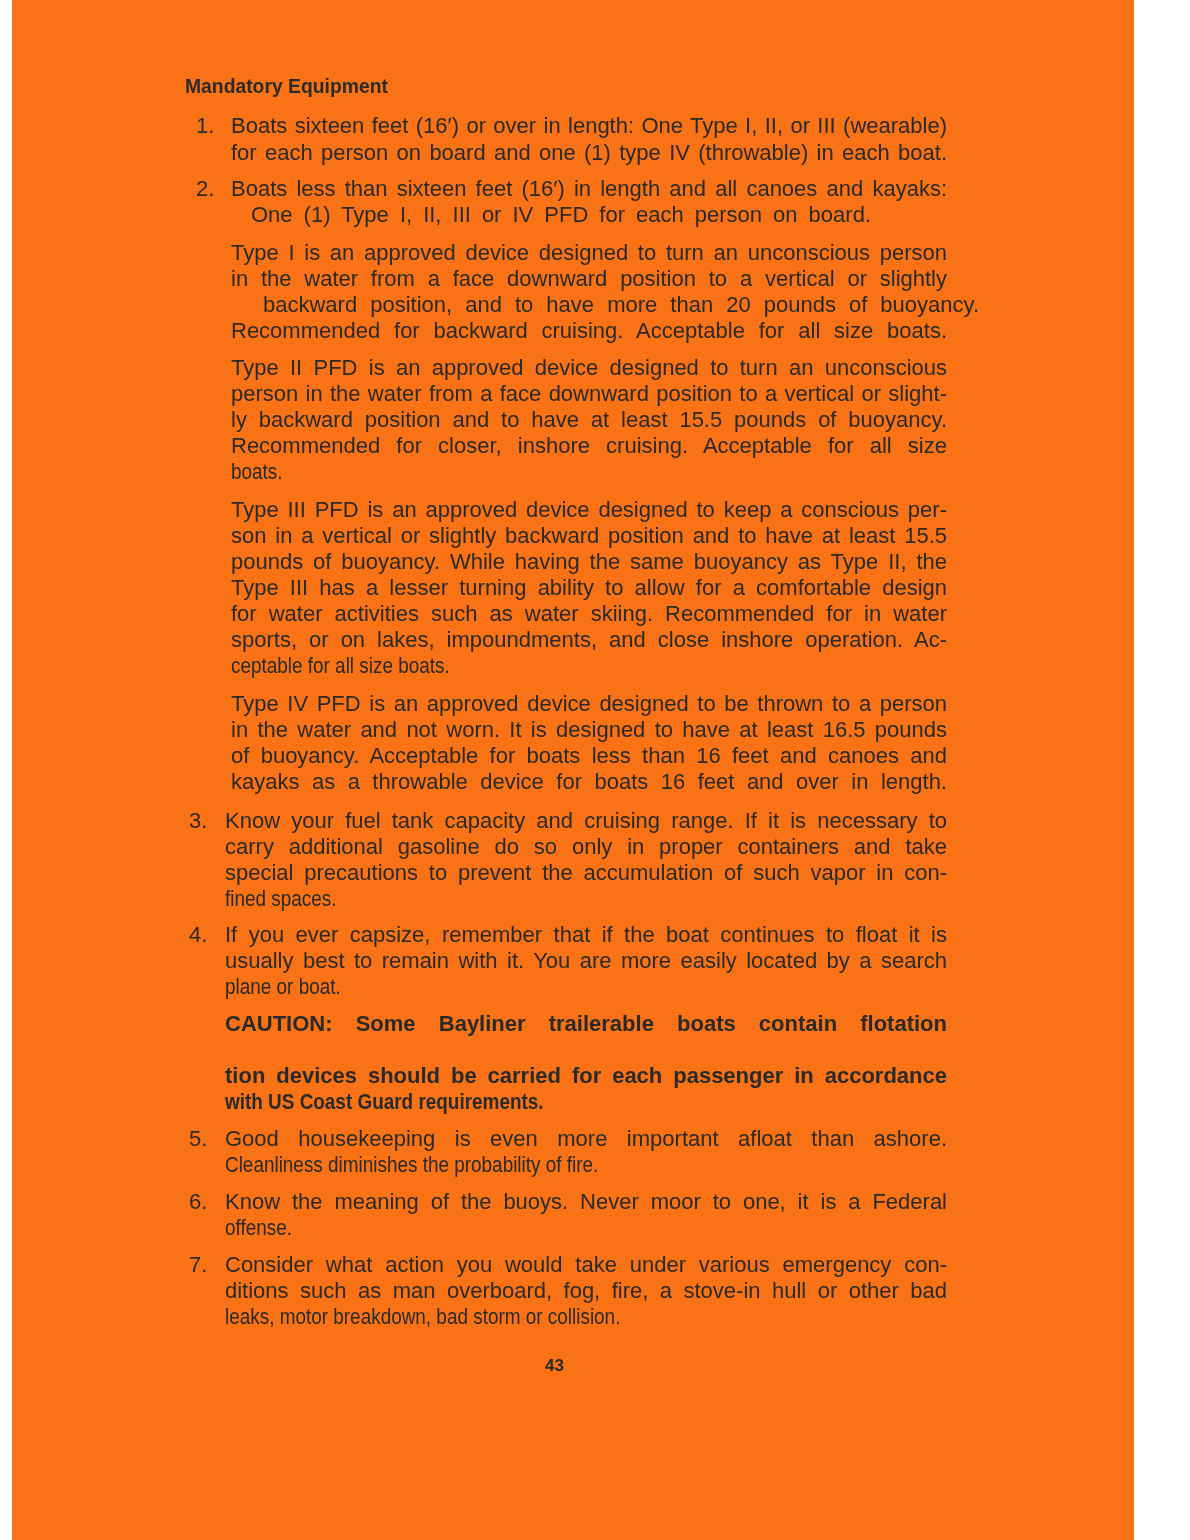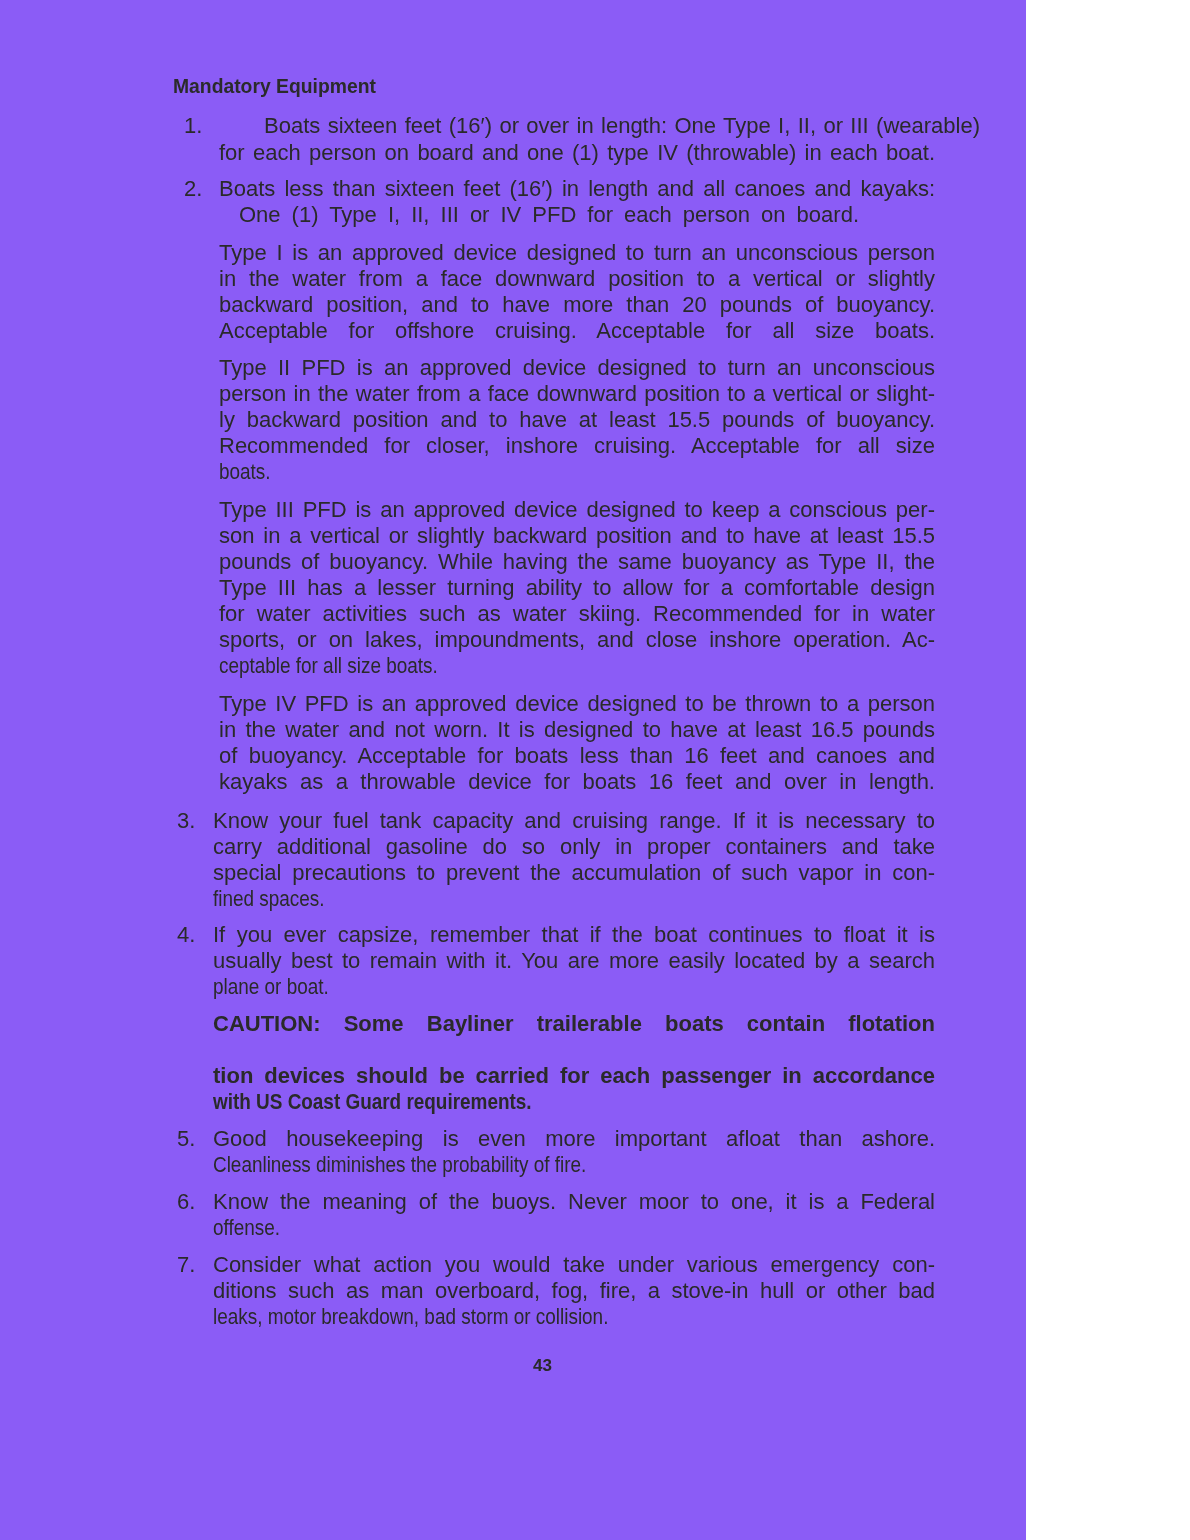--- a/index.html
+++ b/index.html
@@ -10,23 +10,23 @@
   body {
     width: 1190px;
     height: 1540px;
     position: relative;
     overflow: hidden;
     font-family: "Liberation Sans", sans-serif;
     color: #2a2a2a;
   }
   .page {
     position: absolute;
-    left: 0; top: 0;
-    width: 1026px; height: 1540px;
-    background: #8b5cf6;
+    left: 12px; top: 0;
+    width: 1122px; height: 1540px;
+    background: #f97316;
   }
   .heading {
     position: absolute;
     left: 173px;
     top: 74px;
     font-size: 21px;
     font-weight: bold;
     color: #2b2b2b;
     white-space: nowrap;
     letter-spacing: 0px;
@@ -68,45 +68,45 @@
 </style>
 </head>
 <body>
 
 <div class="page">
 
   <div class="heading" style="transform-origin: left top; transform: scaleX(0.92);">Mandatory Equipment</div>
 
   <div class="num" style="left:184px; top:113px;">1.</div>
   <div class="line" style="left:219px; top:113px; width:716px;">
-      <span class="justify" style="width: 716px; margin-left: 45px;">Boats sixteen feet (16′) or over in length: One Type I, II, or III (wearable)</span>
+      <span class="justify" style="width: 716px;">Boats sixteen feet (16′) or over in length: One Type I, II, or III (wearable)</span>
     </div>
   <div class="line" style="left:219px; top:140px; width:716px;">
       <span class="justify" style="width: 716px;">for each person on board and one (1) type IV (throwable) in each boat.</span>
     </div>
 
   <div class="num" style="left:184px; top:176px;">2.</div>
   <div class="line" style="left:219px; top:176px; width:716px;">
       <span class="justify" style="width: 716px;">Boats less than sixteen feet (16′) in length and all canoes and kayaks:</span>
     </div>
   <div class="line" style="left:219px; top:202px; width:620px;margin-left:20px;">
       <span class="justify" style="width: 620px;">One (1) Type I, II, III or IV PFD for each person on board.</span>
     </div>
 
   <div class="line" style="left:219px; top:240px; width:716px;">
       <span class="justify" style="width: 716px;">Type I is an approved device designed to turn an unconscious person</span>
     </div>
   <div class="line" style="left:219px; top:266px; width:716px;">
       <span class="justify" style="width: 716px;">in the water from a face downward position to a vertical or slightly</span>
     </div>
   <div class="line" style="left:219px; top:292px; width:716px;">
-      <span class="justify" style="width: 716px;">backward position, and to have more than 20 pounds of buoyancy.</span>
+      <span class="justify" style="width: 716px; margin-left: 32px;">backward position, and to have more than 20 pounds of buoyancy.</span>
     </div>
   <div class="line" style="left:219px; top:318px; width:716px;">
-      <span class="justify" style="width: 716px;">Acceptable for offshore cruising. Acceptable for all size boats.</span>
+      <span class="justify" style="width: 716px;">Recommended for backward cruising. Acceptable for all size boats.</span>
     </div>
 
   <div class="line" style="left:219px; top:355px; width:716px;">
       <span class="justify" style="width: 716px;">Type II PFD is an approved device designed to turn an unconscious</span>
     </div>
   <div class="line" style="left:219px; top:381px; width:716px;">
       <span class="justify" style="width: 716px;">person in the water from a face downward position to a vertical or slight-</span>
     </div>
   <div class="line" style="left:219px; top:407px; width:716px;">
       <span class="justify" style="width: 716px;">ly backward position and to have at least 15.5 pounds of buoyancy.</span>

